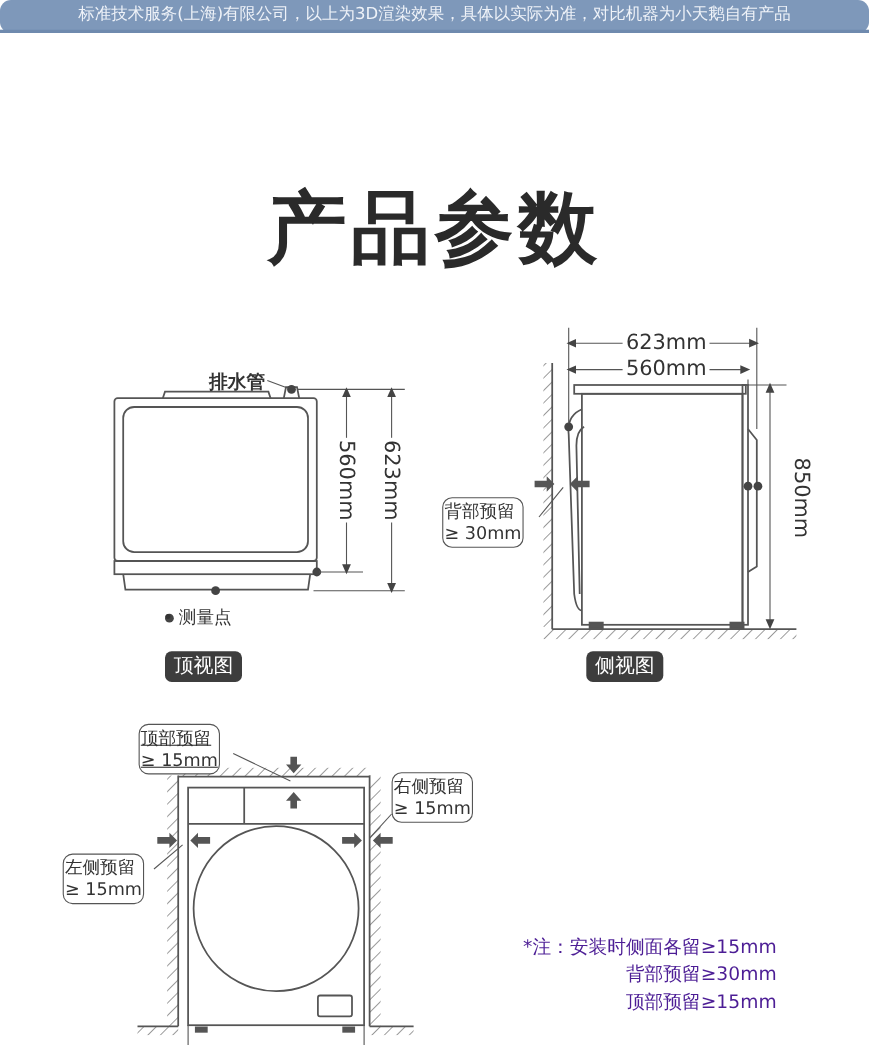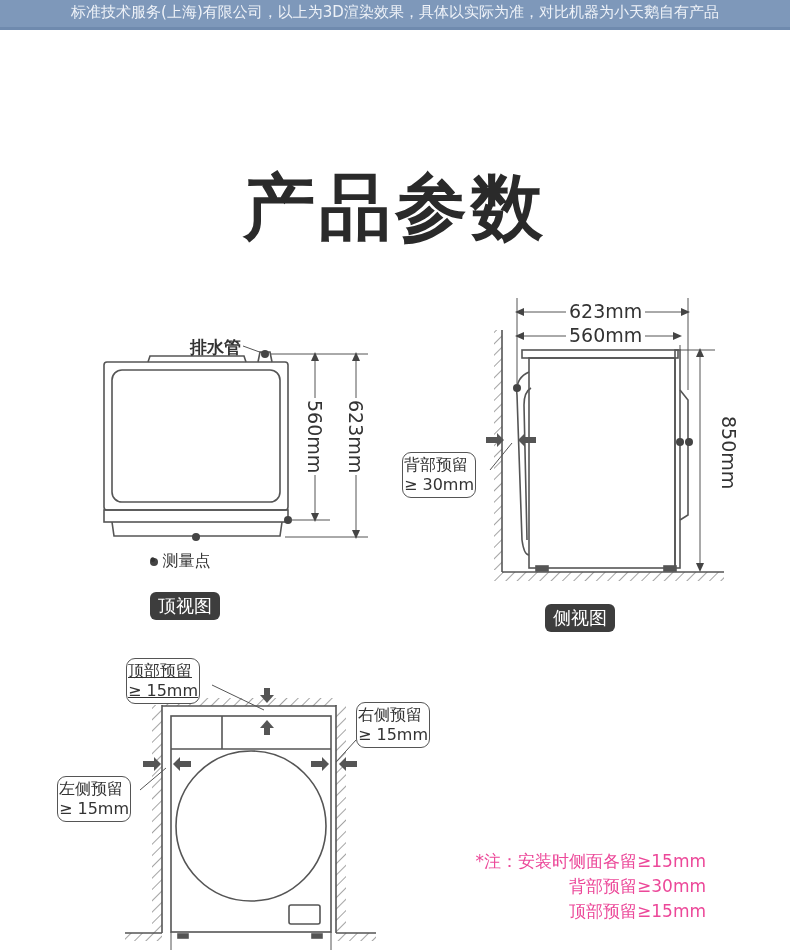--- a/index.html
+++ b/index.html
@@ -1,24 +1,24 @@
 <!DOCTYPE html>
 <html><head>
 <meta charset="utf-8">
 <style>
   html,body{margin:0;padding:0;background:#fff;}
   body{width:790px;height:950px;position:relative;overflow:hidden;font-family:"DejaVu Sans","Liberation Sans",sans-serif;color:#333;}
-  .banner{position:absolute;left:0;top:0;width:790px;height:30px;background:#7e98ba;color:#eef2f8;font-size:15px;line-height:24px;text-align:center;letter-spacing:0px;}
+  .banner{position:absolute;left:0;top:0;width:790px;height:30px;background:#7e98ba;color:#eef2f8;font-size:15px;line-height:24px;text-align:center;letter-spacing:0px;border-radius:10px;}
   .banner-line{position:absolute;left:0;top:27px;width:790px;height:3px;background:#6f8aae;}
   .title{position:absolute;left:0;top:160px;width:790px;text-align:center;font-size:72px;font-weight:bold;color:#2a2a2a;letter-spacing:4px;}
   svg{position:absolute;left:0;top:0;}
   .lbl{position:absolute;font-size:17px;color:#333;white-space:nowrap;}
   .badge{position:absolute;background:#3d3d3d;color:#fff;font-size:18px;border-radius:6px;padding:1px 8px;height:26px;line-height:26px;}
   .callout{position:absolute;background:#fff;border:1.5px solid #555;border-radius:9px;font-size:16px;line-height:20px;padding:2px 1px;color:#333;}
-  .note{position:absolute;font-size:17px;color:#ec4899;text-align:right;line-height:25px;white-space:nowrap;}
+  .note{position:absolute;font-size:17px;color:#4c1d95;text-align:right;line-height:25px;white-space:nowrap;}
   .vtext{position:absolute;font-size:19px;color:#333;transform:rotate(90deg);transform-origin:left top;white-space:nowrap;background:#fff;padding:0 2px;}
 </style>
 </head>
 <body>
 
 <div class="banner"><span>标准技术服务(上海)有限公司，以上为3D渲染效果，具体以实际为准，对比机器为小天鹅自有产品</span></div>
 <div class="banner-line"></div>
 
 <div class="title">产品参数</div>
 
@@ -133,21 +133,21 @@
 <div class="lbl" style="left:148px;top:551px;font-size:16px;">• 测量点</div>
 <div class="badge" style="left:150px;top:592px;">顶视图</div>
 
 <div class="lbl" style="left:566px;top:300px;font-size:19px;background:#fff;padding:0 3px;">623mm</div>
 <div class="lbl" style="left:566px;top:324px;font-size:19px;background:#fff;padding:0 3px;">560mm</div>
 <div class="vtext" style="left:740px;top:414px;">850mm</div>
 <div class="callout" style="left:402px;top:452px;">
   <div>背部预留</div>
   <div>≥ 30mm</div>
 </div>
-<div class="badge" style="left:545px;top:592px;margin-top:12px;">侧视图</div>
+<div class="badge" style="left:533px;top:592px;">侧视图</div>
 
 <div class="callout" style="left:126px;top:658px;text-decoration:underline;">
   <div>顶部预留</div>
   <div>≥ 15mm</div>
 </div>
 <div class="callout" style="left:356px;top:702px;">
   <div>右侧预留</div>
   <div>≥ 15mm</div>
 </div>
 <div class="callout" style="left:57px;top:776px;">

